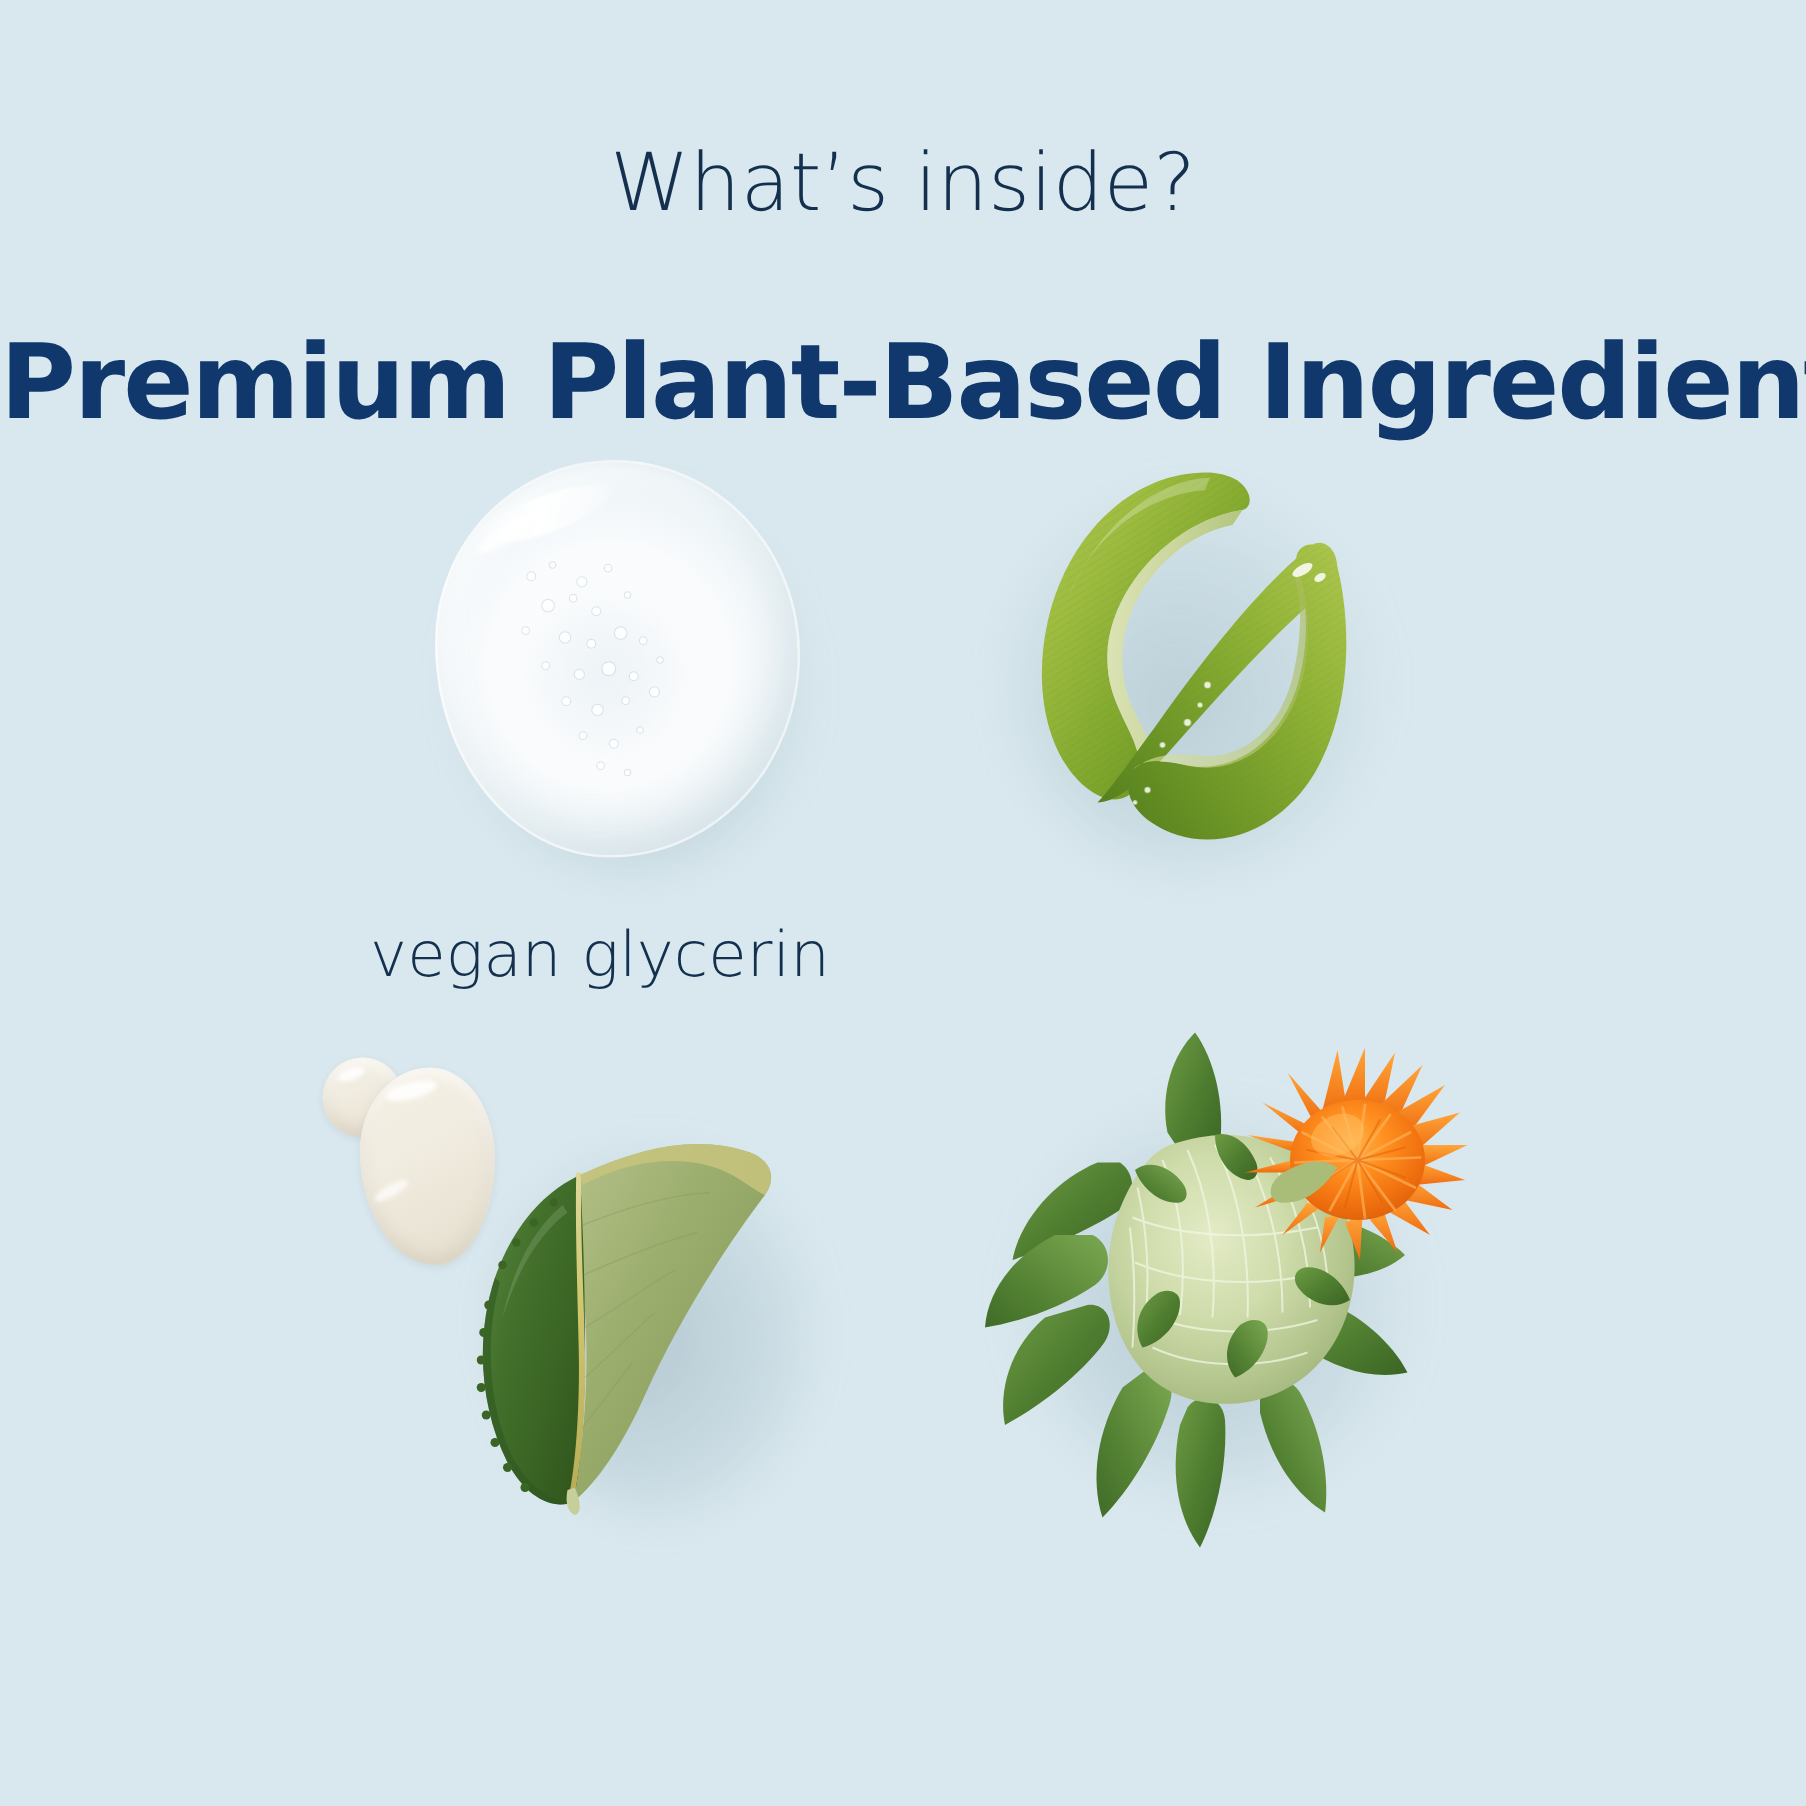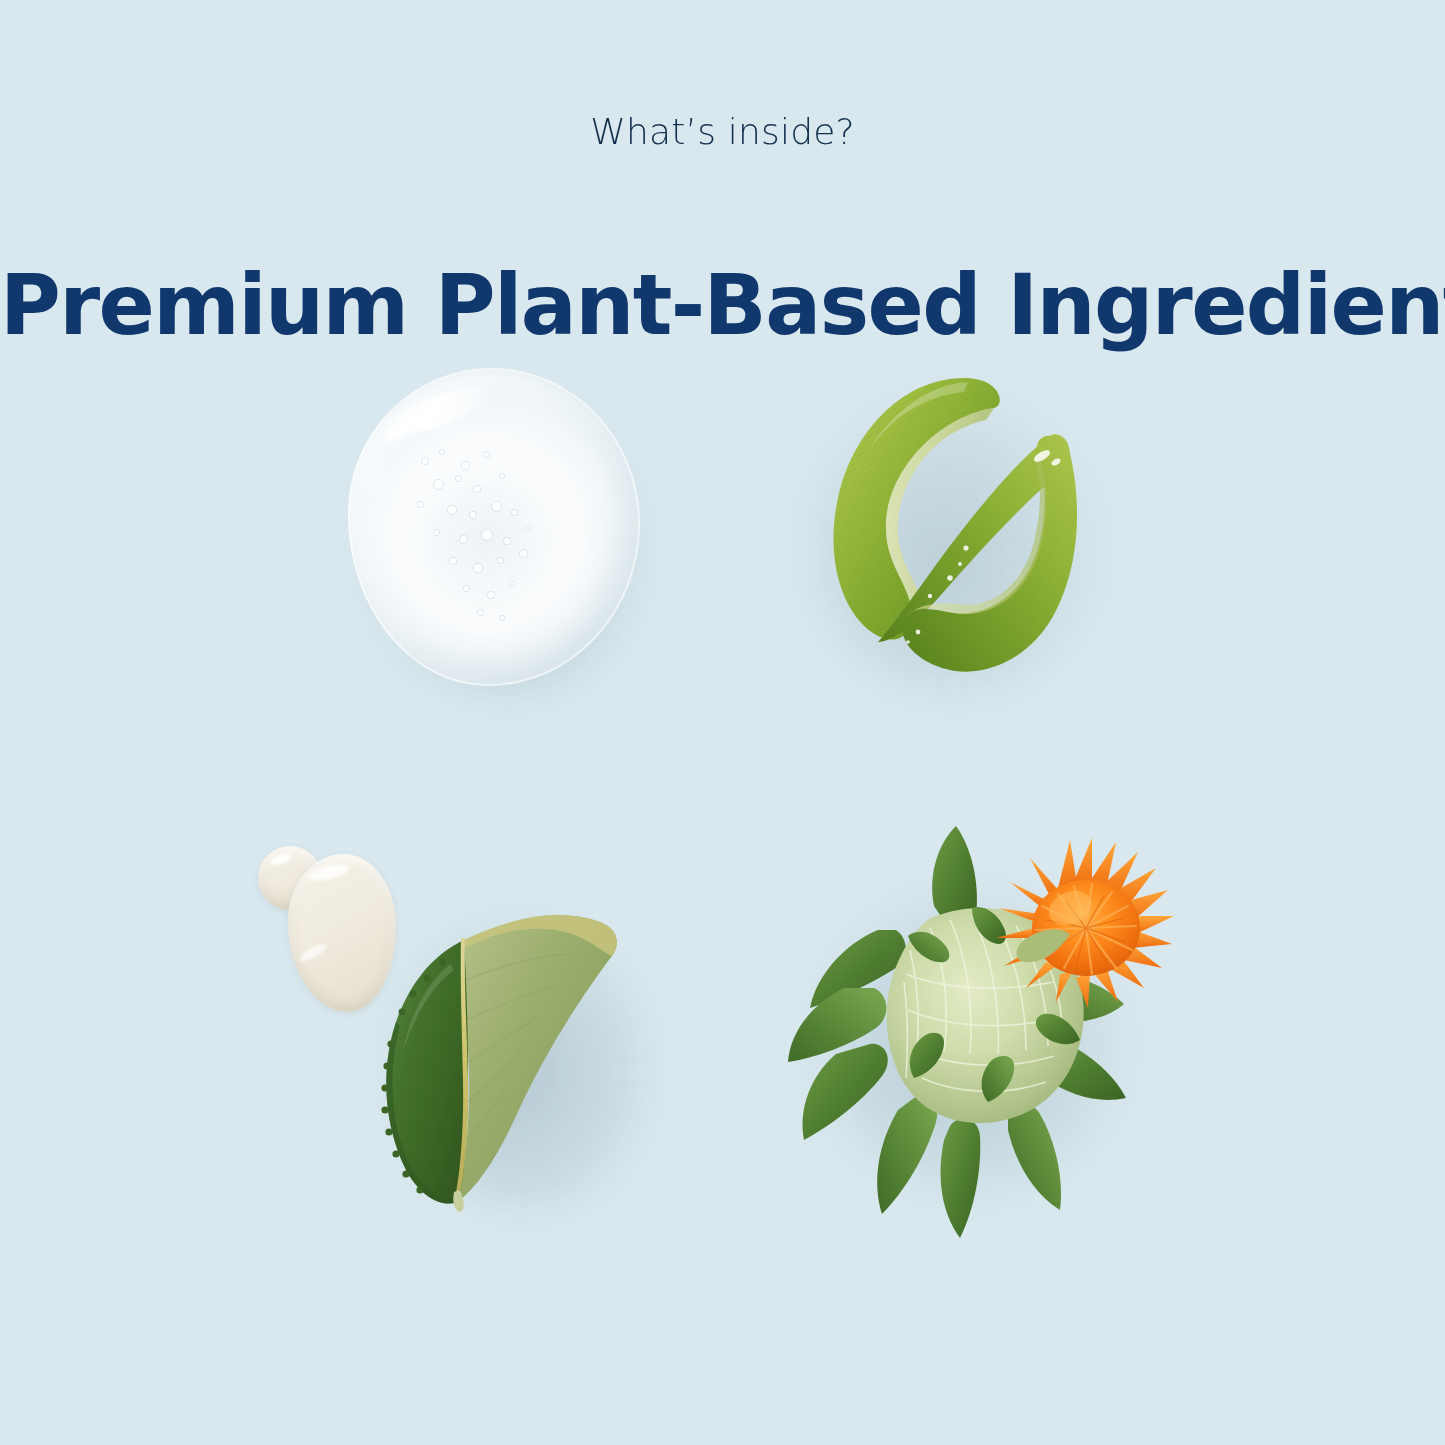--- a/index.html
+++ b/index.html
@@ -25,21 +25,21 @@
 
   
   .eyebrow {
     position: absolute;
     top: 112px;
     left: 0;
     width: 1445px;
     text-align: center;
     font-family: "DejaVu Sans", sans-serif;
     font-weight: 300;
-    font-size: 36px;
+    font-size: 64px;
     letter-spacing: 0.2px;
     color: #14304f;
     line-height: 1.1;
   }
 
   .headline {
     position: absolute;
     top: 206px;
     left: 0;
     width: 1445px;
@@ -330,20 +330,21 @@
             <span class="bub" style="left:60px;  top:140px; width:5px;  height:5px;"></span>
             <span class="bub" style="left:84px;  top:146px; width:6px;  height:6px;"></span>
             <span class="bub" style="left:106px; top:136px; width:4px;  height:4px;"></span>
             <span class="bub" style="left:74px;  top:164px; width:5px;  height:5px;"></span>
             <span class="bub" style="left:96px;  top:170px; width:4px;  height:4px;"></span>
           </div>
           <div class="gel-highlight"></div>
           <div class="gel-highlight2"></div>
         </div>
       </div>
+      <div class="cell-label" id="label-glycerin" style="color: rgb(20, 48, 79);">vegan glycerin</div>
     </div>
 
     <div class="cell" id="cell-aloe">
       <div class="cell-art">
         <div class="aloe-wrap">
           <div class="aloe-shadow"></div>
           <svg class="aloe-svg" viewBox="0 0 330 350">
             <defs>
               <linearGradient id="aloeA" x1="0" y1="0" x2="1" y2="1">
                 <stop offset="0%" stop-color="#b4cb55"></stop>

